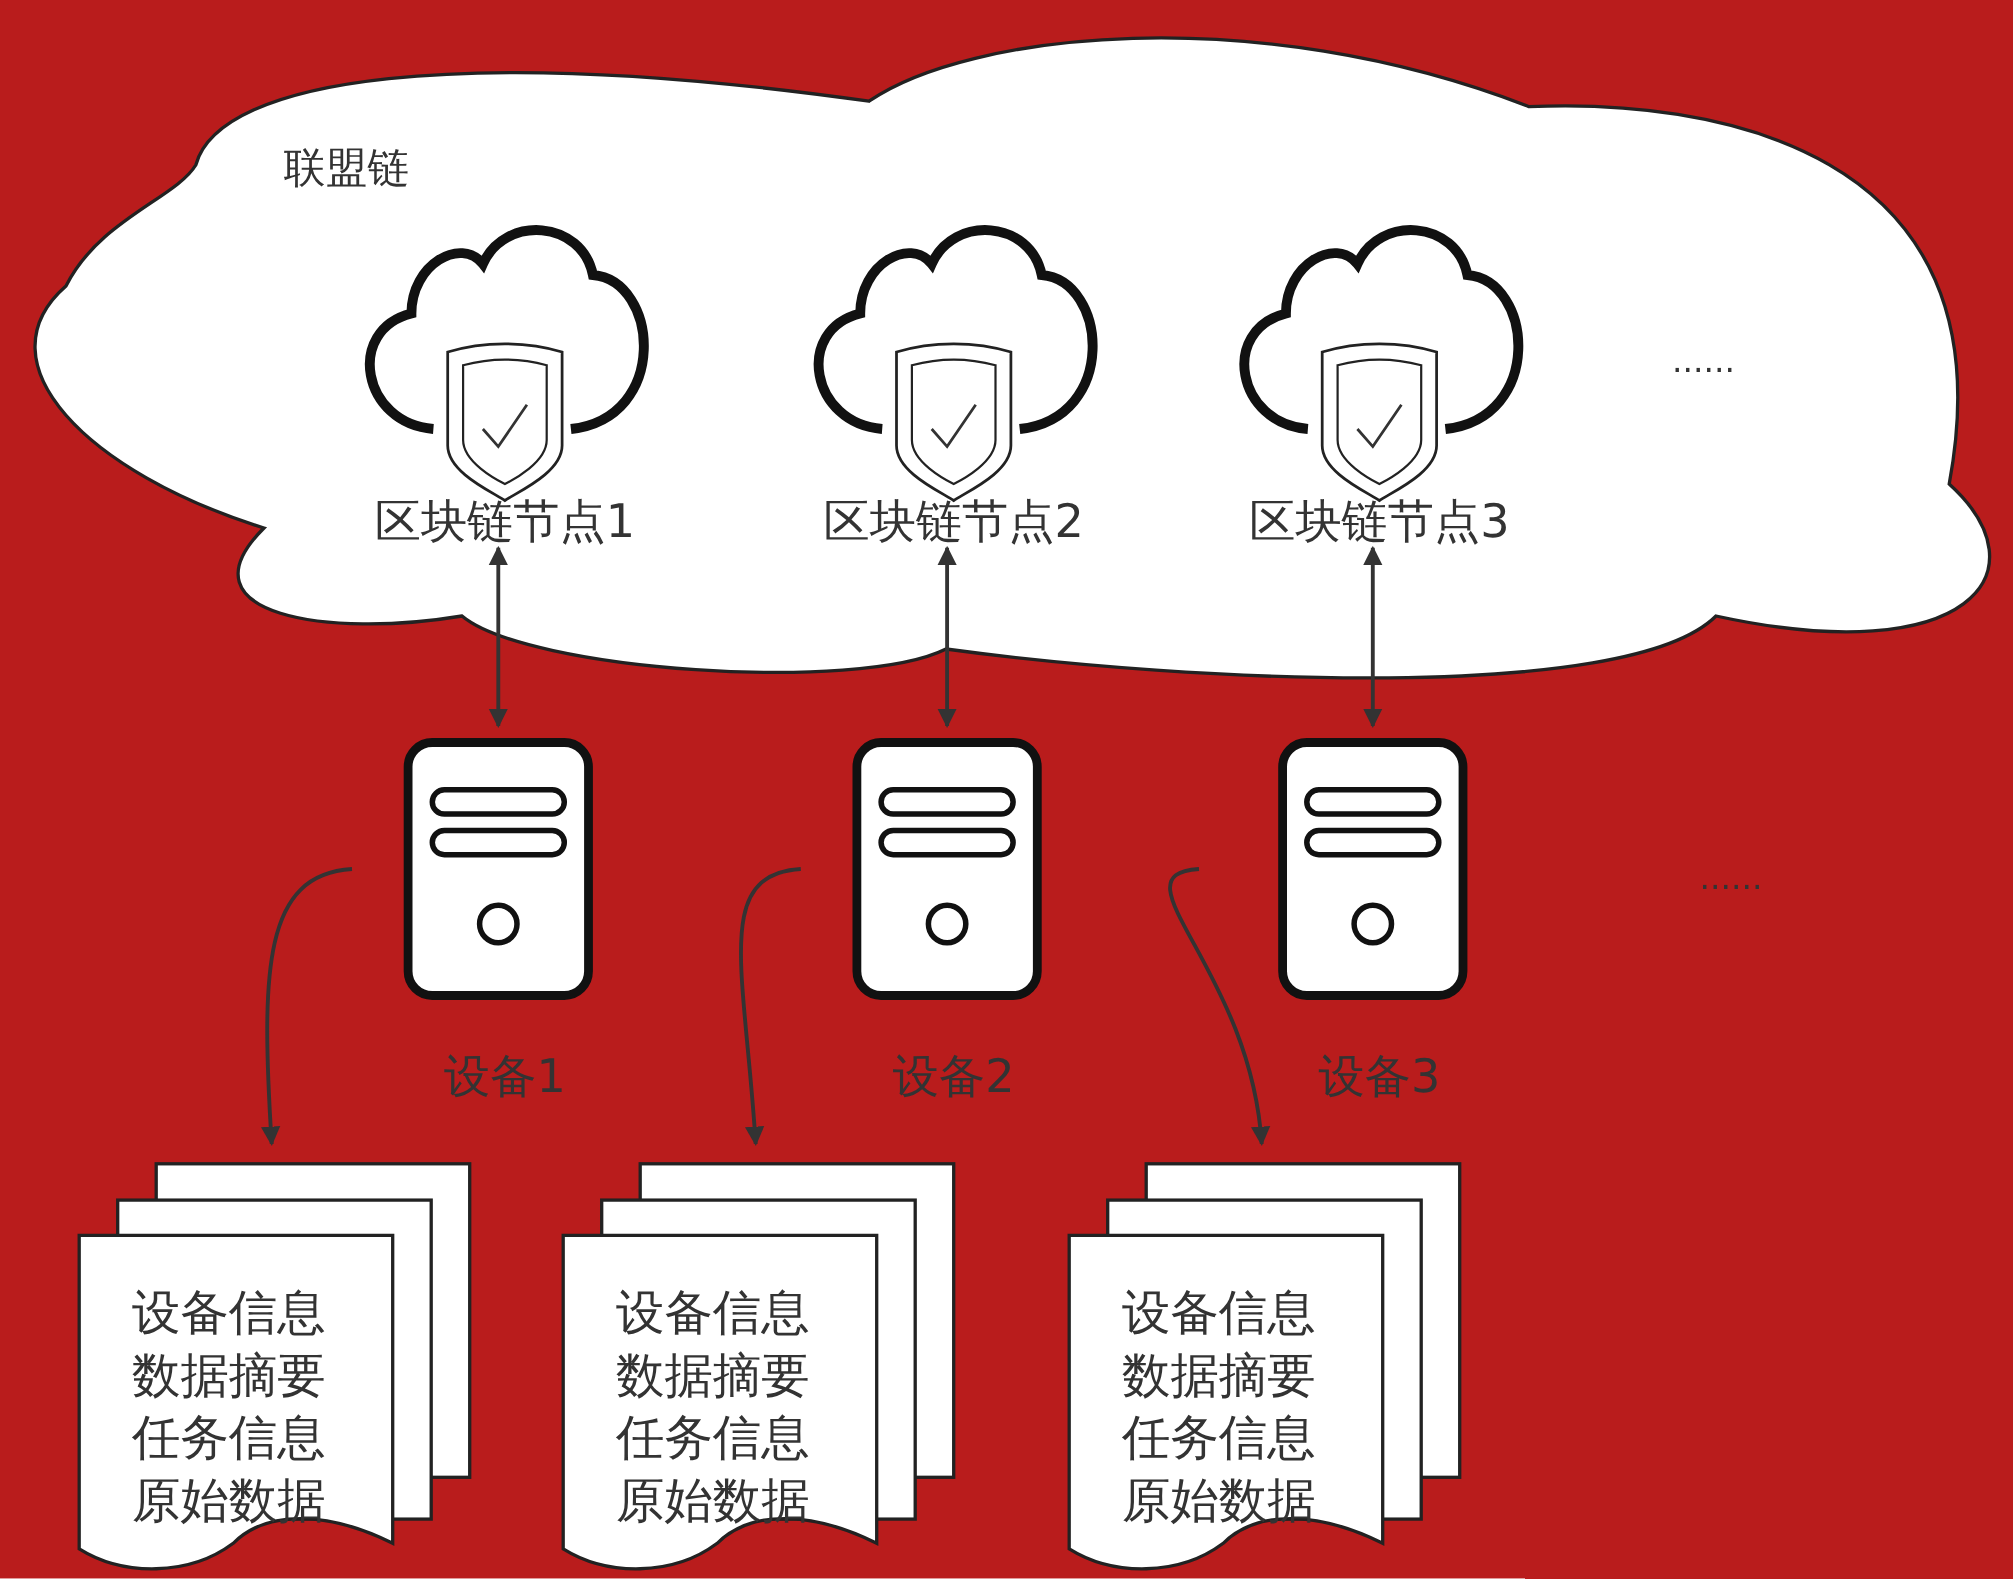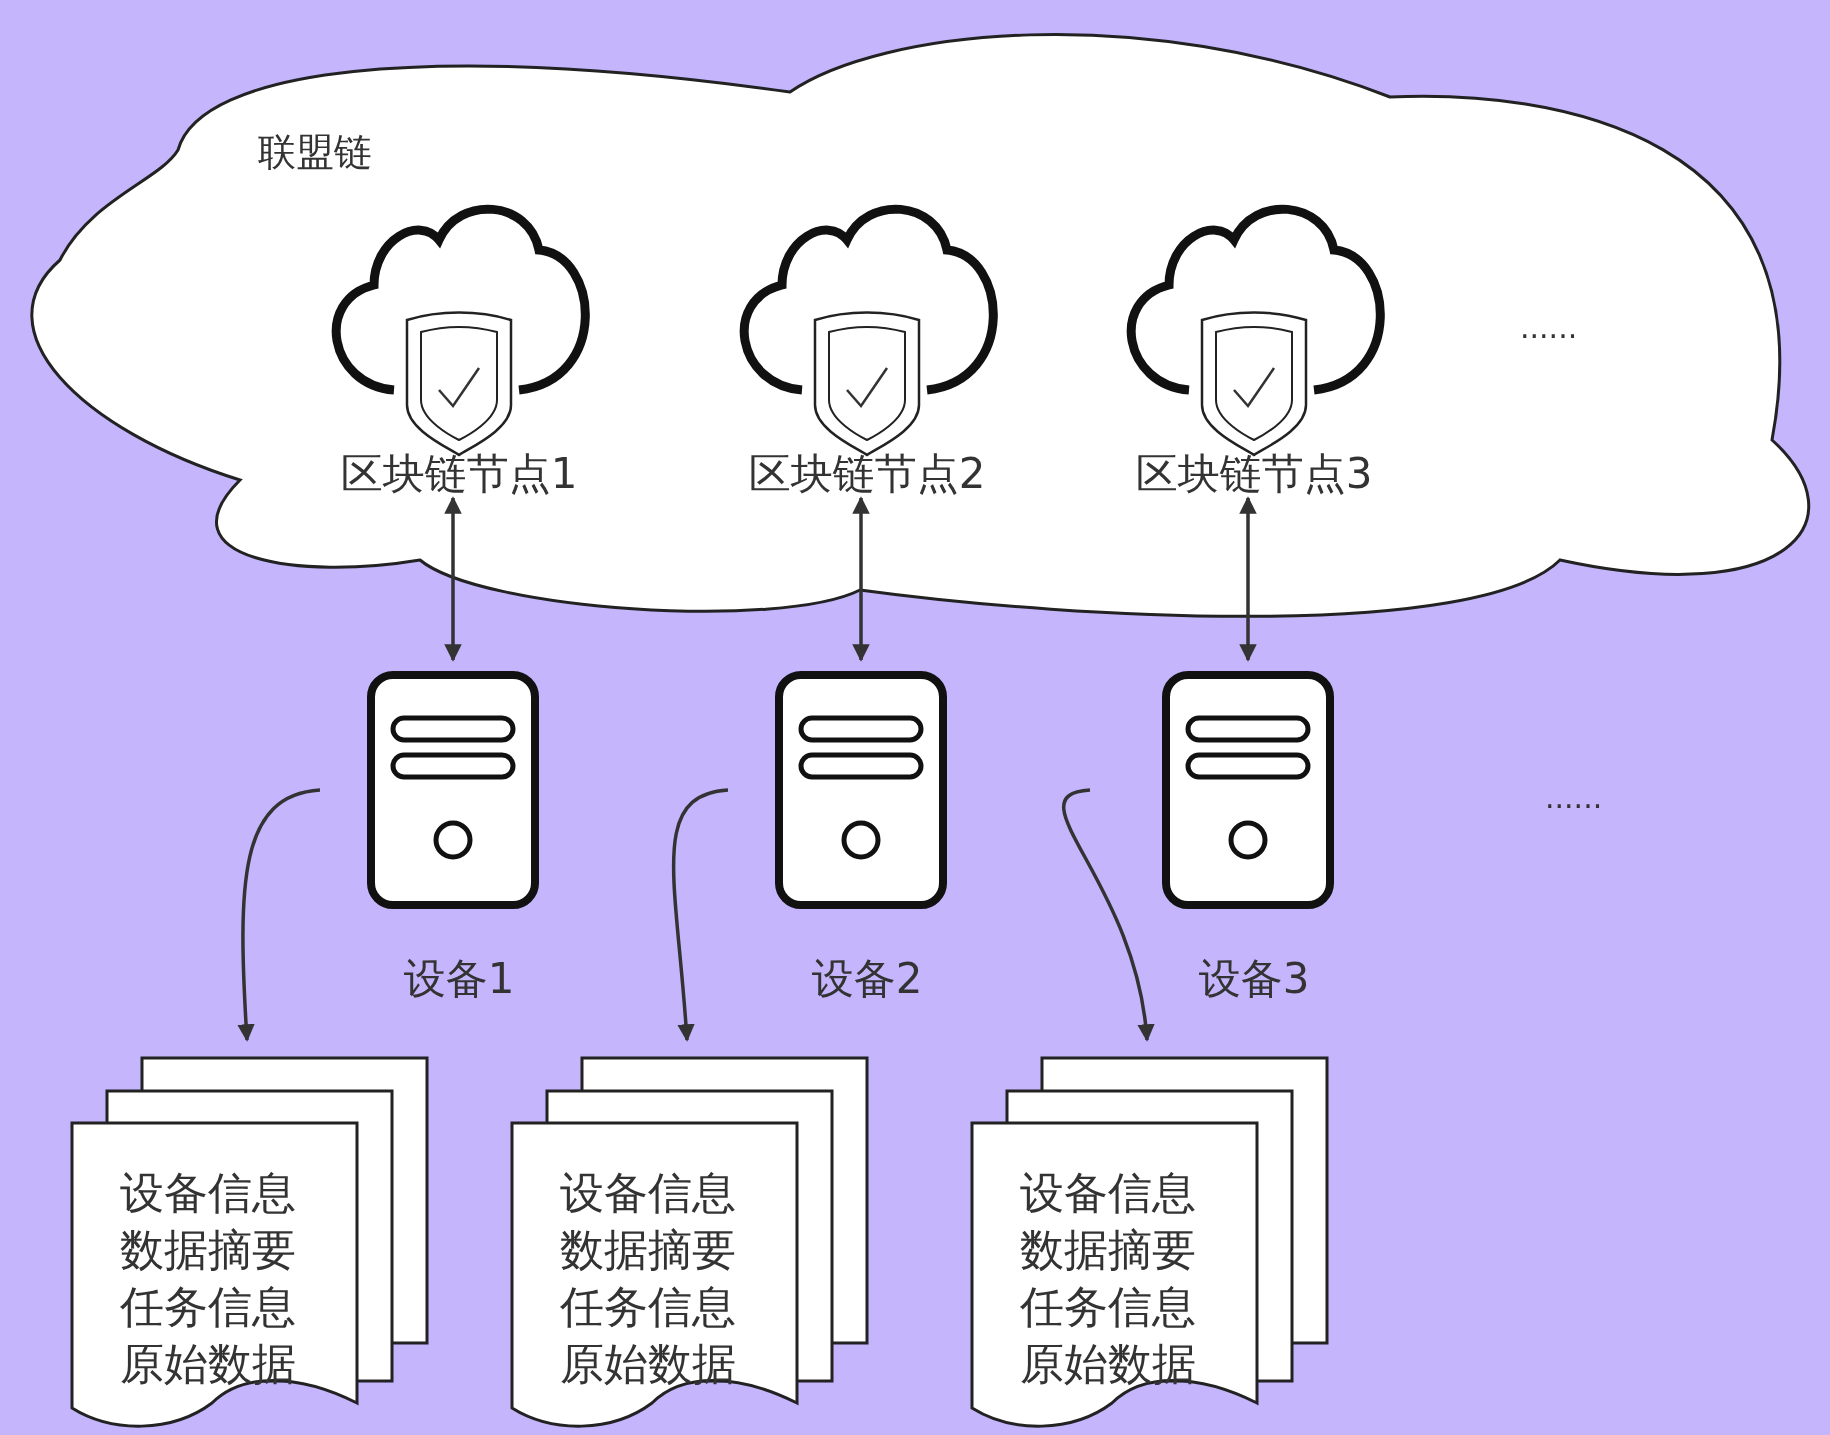--- a/index.html
+++ b/index.html
@@ -1,16 +1,16 @@
 <!DOCTYPE html>
 <html><head>
 <meta charset="utf-8">
 <style>
   html,body{margin:0;padding:0;background:#ffffff;}
-  #canvas{position:relative;width:1830px;height:1435px;overflow:hidden;background:#c4b5fd;}
+  #canvas{position:relative;width:1830px;height:1435px;overflow:hidden;background:#b91c1c;}
   svg{position:absolute;left:0;top:0;}
   .txt{font-family:"DejaVu Sans","Liberation Sans",sans-serif;fill:#333333;}
 </style>
 </head>
 <body>
 
 <div id="canvas">
 <svg id="diagram" width="1830" height="1435" viewBox="0 0 1830 1435">
   <defs>
     <marker id="arrowhead" viewBox="0 0 10 10" refX="9" refY="5" markerWidth="5" markerHeight="6" orient="auto-start-reverse">

